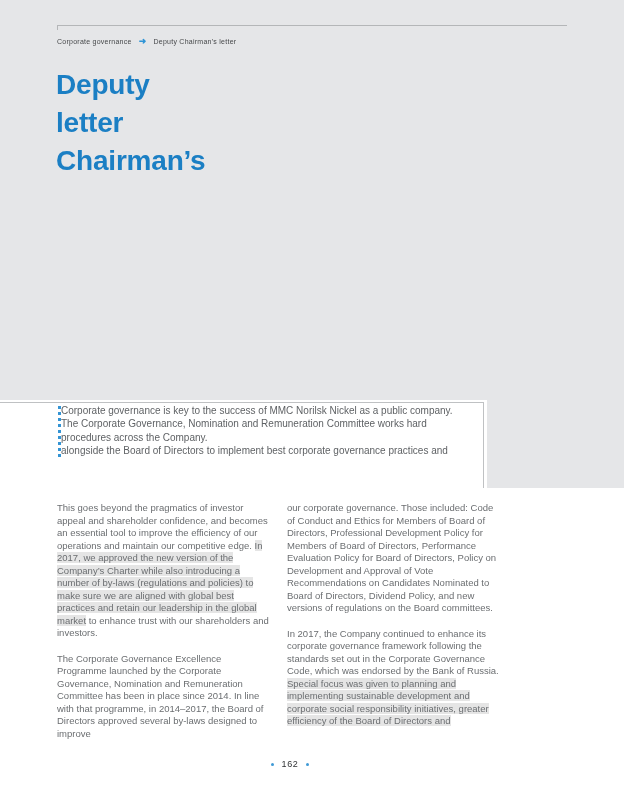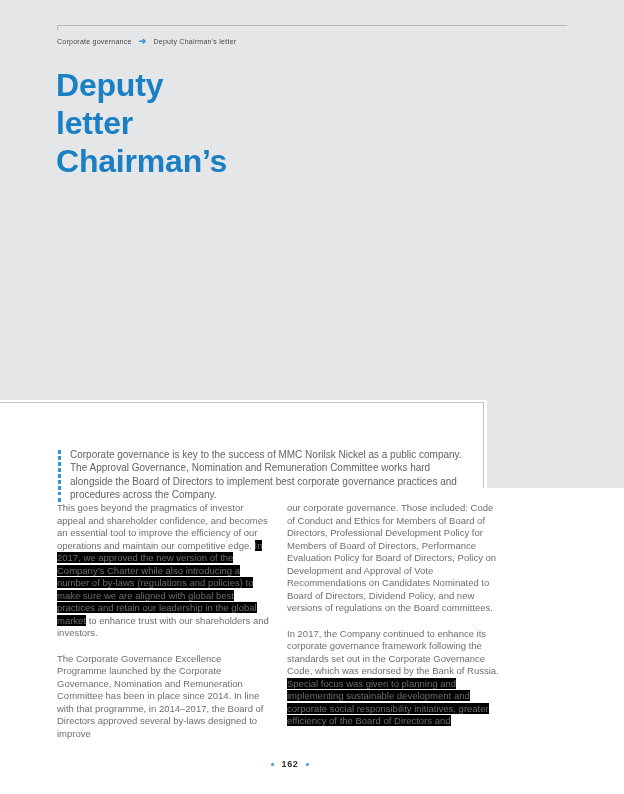--- a/index.html
+++ b/index.html
@@ -14,53 +14,53 @@
 
   .breadcrumb {
     position:absolute; left:57px; top:37px; display:flex; align-items:center; gap:7px;
     font-size:7px; letter-spacing:.25px; color:#46484a;
   }
   .crumb { cursor:pointer; }
   .crumb-arrow { color:#2e94d6; font-size:9px; line-height:1; font-weight:700; }
 
   .page-title {
     position:absolute; left:56px; top:66px; margin:0;
-    font-size:32px; line-height:38px; font-weight:700; letter-spacing:-.2px; color:#1b7fc4;
+    font-size:28px; line-height:38px; font-weight:700; letter-spacing:-.2px; color:#1b7fc4;
   }
   .page-title span { display:block; white-space:nowrap; }
 
   .quote-card { position:absolute; left:0; top:400px; width:487px; height:88px; background:#ffffff; }
   .quote-card-border {
     position:absolute; left:0; top:2px; right:3px; bottom:0;
     border-top:1px solid #bfc1c3; border-right:1px solid #bfc1c3;
   }
 
-  .quote-wrap { position:absolute; left:58px; top:448px; display:flex; gap:9px; }
+  .quote-wrap { position:absolute; left:58px; top:404px; display:flex; }
   .quote-bar {
     width:3px; height:53px; margin-top:2px; flex:0 0 3px;
     background-image:repeating-linear-gradient(to bottom, #3494d4 0 3.5px, rgba(0,0,0,0) 3.5px 6px);
   }
   .quote-text { font-size:10px; line-height:13.4px; color:#5f6265; }
   .quote-text span { display:block; white-space:nowrap; }
 
   .col {
     position:absolute; top:502px; width:216px;
     font-size:9.5px; line-height:12.5px; color:#6b6e71; text-align:left;
   }
   .col-left { left:57px; }
   .col-right { left:287px; }
   .col p { margin:0 0 13px 0; }
-  .hl { background:#000000; }
+  .hl { background:#e5e5e5; }
 
   .footer {
     position:absolute; left:0; top:759px; width:580px;
     display:flex; justify-content:center; align-items:center; gap:8px;
   }
   .footer-dot { width:3px; height:3px; border-radius:50%; background:#3f9ad6; }
-  .page-num { font-size:9px; font-weight:700; letter-spacing:.6px; color:#303234; }
+  .page-num { font-size:9px; font-weight:400; letter-spacing:.6px; color:#303234; }
 </style>
 </head>
 <body>
 
 <div class="canvas">
 
   <div class="bg-gray"></div>
 
   <div class="rule"></div>
   <div class="rule-tick"></div>
@@ -78,23 +78,23 @@
   </h1>
 
   <div class="quote-card">
     <div class="quote-card-border"></div>
   </div>
 
   <div class="quote-wrap">
     <div class="quote-bar"></div>
     <div class="quote-text">
       <span>Corporate governance is key to the success of MMC Norilsk Nickel as a public company.</span>
-      <span>The Approval Governance, Nomination and Remuneration Committee works hard</span>
+      <span>The Corporate Governance, Nomination and Remuneration Committee works hard</span>
+      <span>procedures across the Company.</span>
       <span>alongside the Board of Directors to implement best corporate governance practices and</span>
-      <span>procedures across the Company.</span>
     </div>
   </div>
 
   <div class="col col-left">
     <p><span>This goes beyond the pragmatics of investor appeal and shareholder confidence, and becomes an essential tool to improve the efficiency of our operations and maintain our competitive edge. </span><span class="hl">In 2017, we approved the new version of the Company’s Charter while also introducing a number of by-laws (regulations and policies) to make sure we are aligned with global best practices and retain our leadership in the global market</span><span> to enhance trust with our shareholders and investors.</span></p>
     <p>The Corporate Governance Excellence Programme launched by the Corporate Governance, Nomination and Remuneration Committee has been in place since 2014. In line with that programme, in 2014–2017, the Board of Directors approved several by-laws designed to improve</p>
   </div>
 
   <div class="col col-right">
     <p>our corporate governance. Those included: Code of Conduct and Ethics for Members of Board of Directors, Professional Development Policy for Members of Board of Directors, Performance Evaluation Policy for Board of Directors, Policy on Development and Approval of Vote Recommendations on Candidates Nominated to Board of Directors, Dividend Policy, and new versions of regulations on the Board committees.</p>

